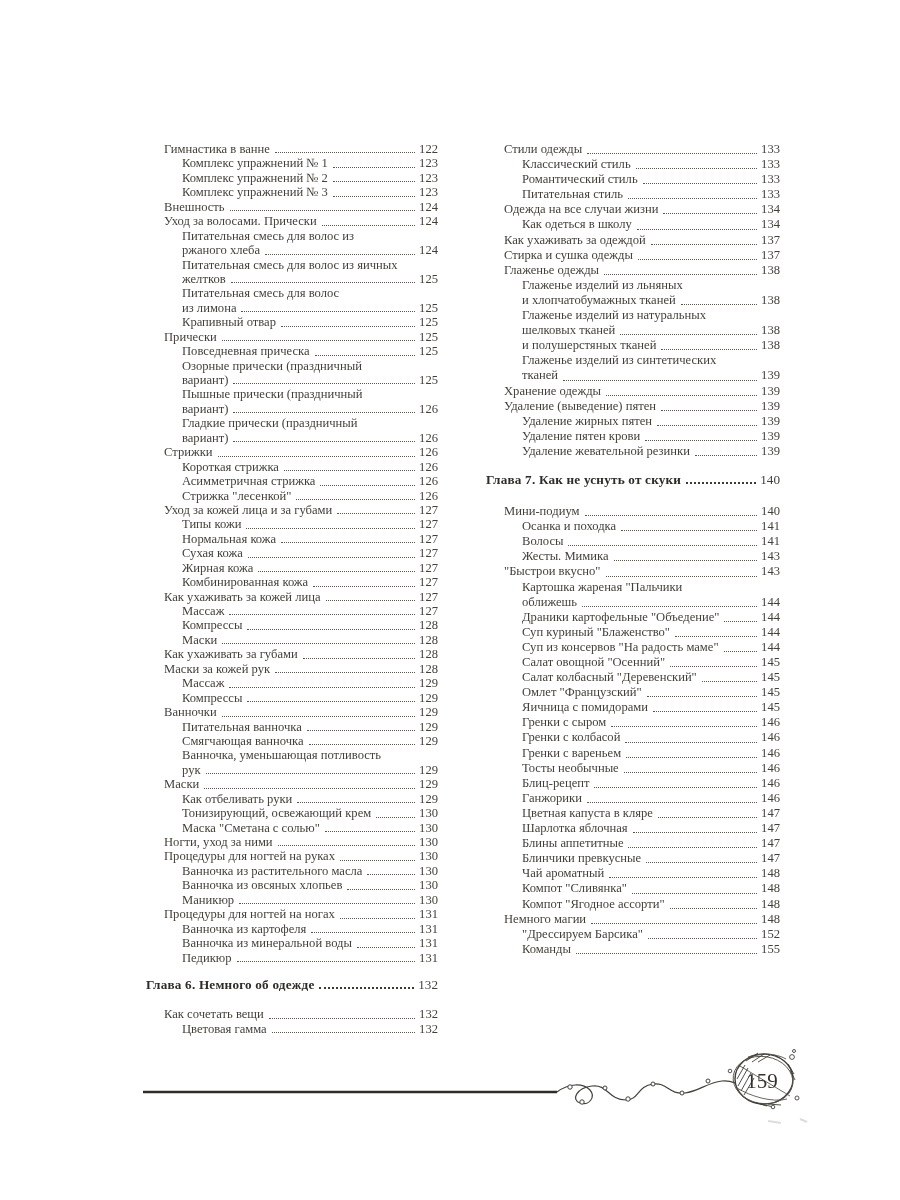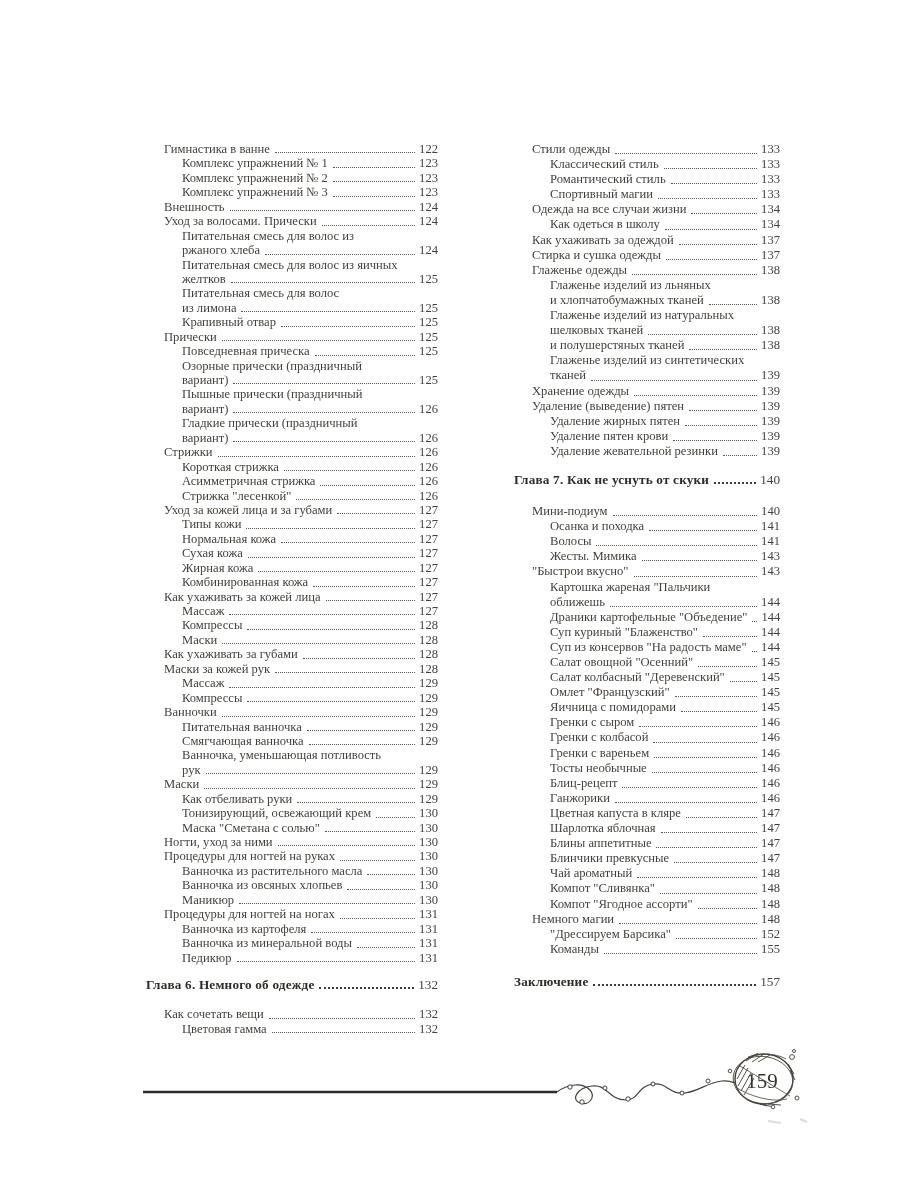--- a/index.html
+++ b/index.html
@@ -17,21 +17,21 @@
     display:flex;
   }
   .col{display:flex;flex-direction:column;}
   .col-left{width:292px;margin-right:48px;}
   .col-right{width:294px;}
   .row{
     display:flex;align-items:baseline;white-space:nowrap;
     font-size:12.6px;
   }
   .col-left .row{height:14.45px;line-height:14.45px;}
-  .col-right .row{height:15.1px;line-height:15.1px;margin-left:28px;}
+  .col-right .row{height:15.1px;line-height:15.1px;}
   .lvl1{padding-left:18px;}
   .lvl2{padding-left:36px;}
   .chapter{font-weight:bold;color:#2f2b26;font-size:13.2px;letter-spacing:.2px;align-items:flex-end;}
   .chapter .num{font-weight:normal;letter-spacing:0;}
   .t{flex:0 0 auto;}
   .lead{
     flex:1 1 auto;min-width:5px;
     border-bottom:1.6px dotted #5a554e;
     align-self:flex-end;
     margin:0 4px 3px 5px;
@@ -351,21 +351,21 @@
           <span class="t">Классический стиль</span>
           <span class="lead"></span>
           <span class="num">133</span>
         </div>
         <div class="row lvl2">
           <span class="t">Романтический стиль</span>
           <span class="lead"></span>
           <span class="num">133</span>
         </div>
         <div class="row lvl2">
-          <span class="t">Спортивный магии</span>
+          <span class="t">Питательная стиль</span>
           <span class="lead"></span>
           <span class="num">133</span>
         </div>
         <div class="row lvl1">
           <span class="t">Одежда на все случаи жизни</span>
           <span class="lead"></span>
           <span class="num">134</span>
         </div>
         <div class="row lvl2">
           <span class="t">Как одеться в школу</span>
@@ -590,25 +590,20 @@
           <span class="t">"Дрессируем Барсика"</span>
           <span class="lead"></span>
           <span class="num">152</span>
         </div>
         <div class="row lvl2">
           <span class="t">Команды</span>
           <span class="lead"></span>
           <span class="num">155</span>
         </div>
         <div class="spacer" style="height: 17px;"></div>
-        <div class="row lvl0 chapter">
-          <span class="t">Заключение</span>
-          <span class="lead"></span>
-          <span class="num">157</span>
-        </div>
       </div>
   </div>
 
   <svg class="footer-art" width="670" height="90" viewBox="0 0 670 90">
 
     <line x1="3" y1="44" x2="417" y2="44" stroke="#2f2c28" stroke-width="2.4"></line>
 
     <g stroke="#45413b" stroke-width="1.2" fill="none">
       <path d="M417,44
                C429,35 443,35 450,42

